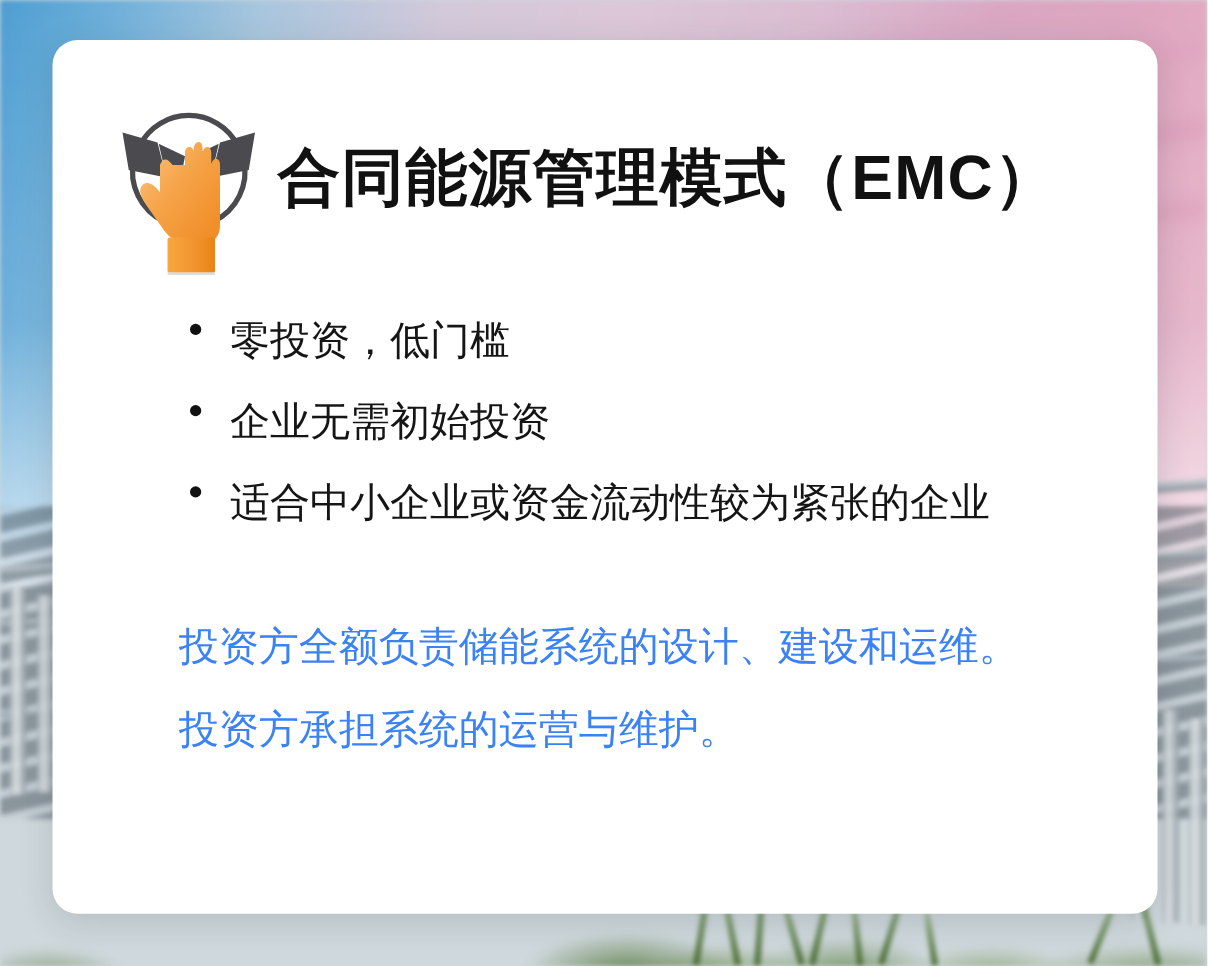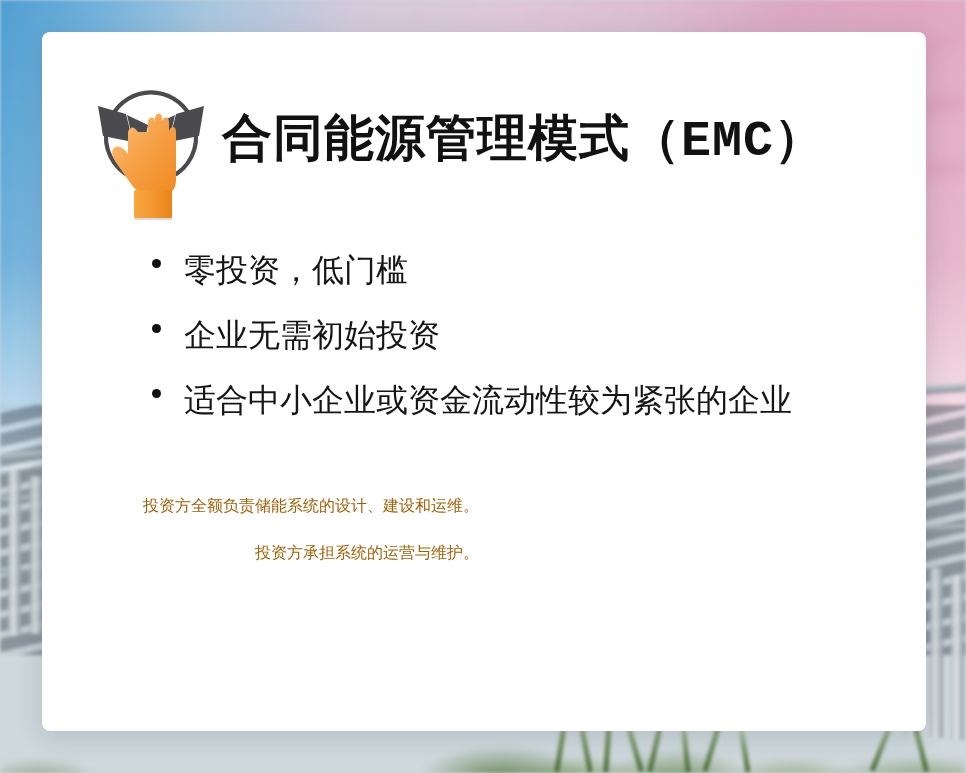--- a/index.html
+++ b/index.html
@@ -137,23 +137,22 @@
   .bg-photo { filter: blur(1.6px); }
 
   
   .card {
     position: absolute;
     left: 42px;
     top: 32px;
     width: 884px;
     height: 699px;
     background: #ffffff;
-    border-radius: 8px;
+    border-radius: 20px;
     box-shadow: 0 6px 26px rgba(40,55,70,0.16);
-    font-family: Liberation Mono, monospace;
   }
 
   
   .header {
     position: absolute;
     left: 44px;
     top: 38px;
     display: flex;
     align-items: center;
   }
@@ -203,27 +202,27 @@
     background: #111111;
   }
 
   
   .paragraphs {
     position: absolute;
     left: 101px;
     top: 466px;
   }
   .para-line {
-    font-size: 16px;
-    color: #a16207;
+    font-size: 32px;
+    color: #3b82f6;
     line-height: 1.2;
     margin-bottom: 28px;
     white-space: nowrap;
   }
-  .para-line:last-child { margin-bottom: 0; text-align: right; }
+  .para-line:last-child { margin-bottom: 0; }
 </style>
 </head>
 <body>
 
 <div id="stage">
 
   <div class="bg-photo">
     <div class="bg-sky"></div>
     <div class="bg-clouds"></div>
     <div class="bg-ground"></div>

